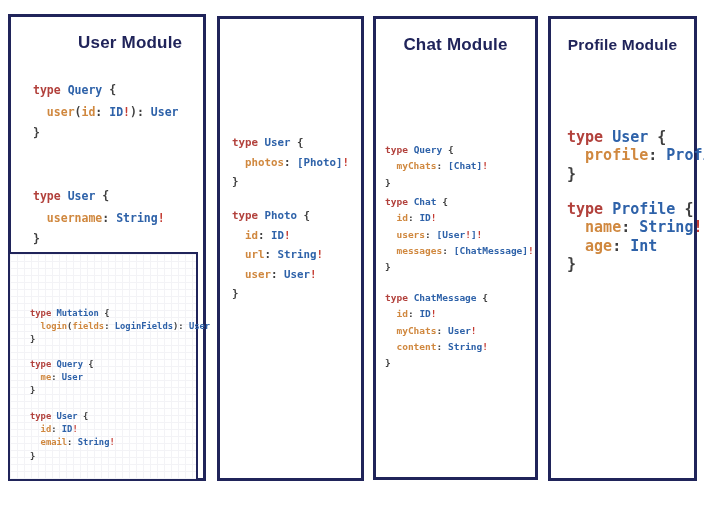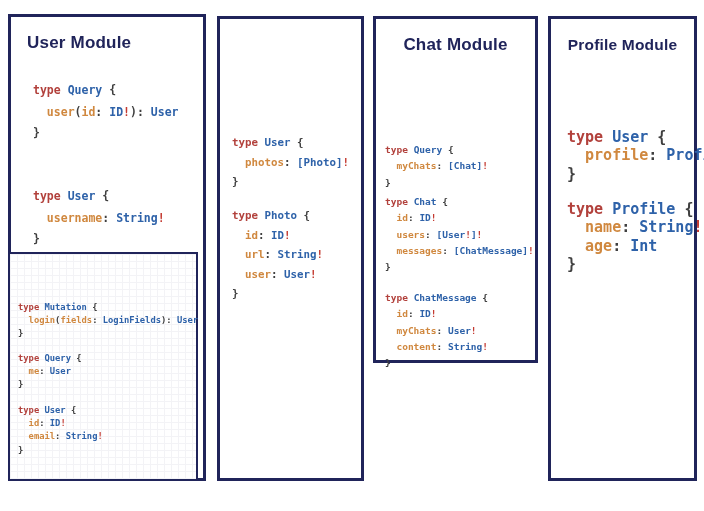--- a/index.html
+++ b/index.html
@@ -16,35 +16,35 @@
     font-family: "Liberation Sans", sans-serif;
     overflow: hidden;
   }
   .panel {
     position: absolute;
     background: #ffffff;
     border: 3px solid var(--navy);
   }
   .p-user    { left: 8px;   top: 14px; width: 198px; height: 467px; }
   .p-gallery { left: 217px; top: 16px; width: 147px; height: 465px; }
-  .p-chat    { left: 373px; top: 16px; width: 165px; height: 347px; }
+  .p-chat    { left: 373px; top: 16px; width: 165px; height: 464px; }
   .p-profile { left: 548px; top: 16px; width: 149px; height: 465px; }
 
   .panel-title {
     margin: 0;
     padding-top: 17px;
     text-align: center;
     font-size: 17px;
     line-height: 1.1;
     font-weight: bold;
     letter-spacing: 0.2px;
     color: var(--navy);
     white-space: nowrap;
   }
-  .p-user > .panel-title { text-align: left; padding-left: 16px; }
+  .p-user > .panel-title { text-align: left; padding-left: 22px; margin-left: 45px; }
   .p-profile > .panel-title { font-size: 15.5px; }
 
   .code {
     position: absolute;
     margin: 0;
     white-space: pre;
     font-family: "DejaVu Sans Mono", monospace;
     font-weight: bold;
     overflow: visible;
   }
@@ -73,21 +73,21 @@
     top: 235px;
     bottom: -3px;
     width: 190px;
     background-color: #ffffff;
     background-image:
       repeating-linear-gradient(0deg,  #f3f3f6 0 1px, transparent 1px 7px),
       repeating-linear-gradient(90deg, #f3f3f6 0 1px, transparent 1px 7px);
     border: 2.5px solid var(--navy);
   }
   .p-auth .panel-title { font-size: 14px; padding-top: 10px; text-align: center; padding-left: 0; }
-  .p-auth .code { font-size: 8.8px; line-height: 13.2px; left: 8px; font-weight: bold; }
+  .p-auth .code { font-size: 8.8px; line-height: 13.2px; left: 20px; font-weight: bold; margin-top: 6px; }
   .p-auth .code.b1 { top: 47px; }
   .p-auth .code.b2 { top: 98px; }
   .p-auth .code.b3 { top: 150px; }
 </style>
 </head>
 <body>
 
 <div class="canvas">
 
   <section class="panel p-user">

